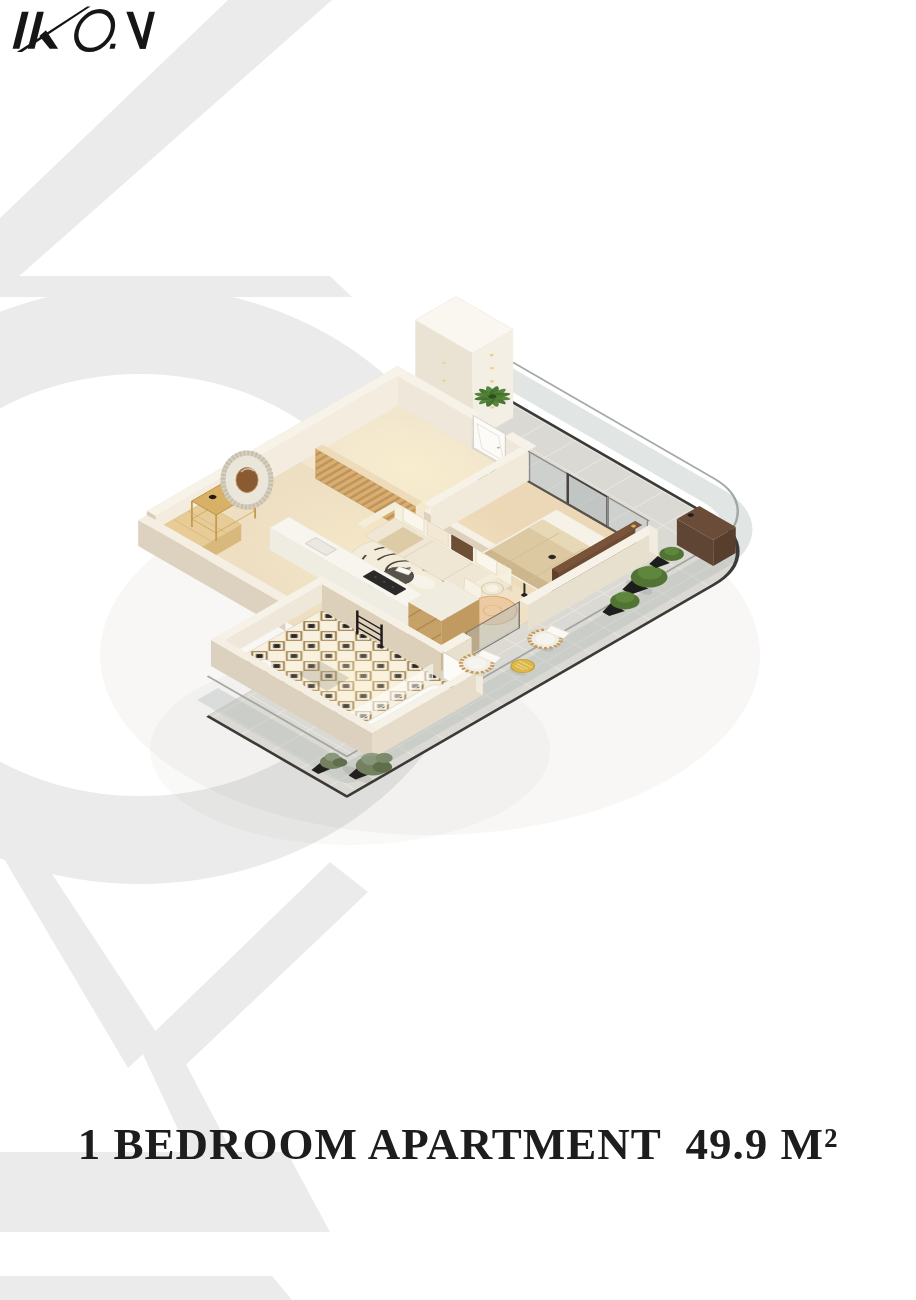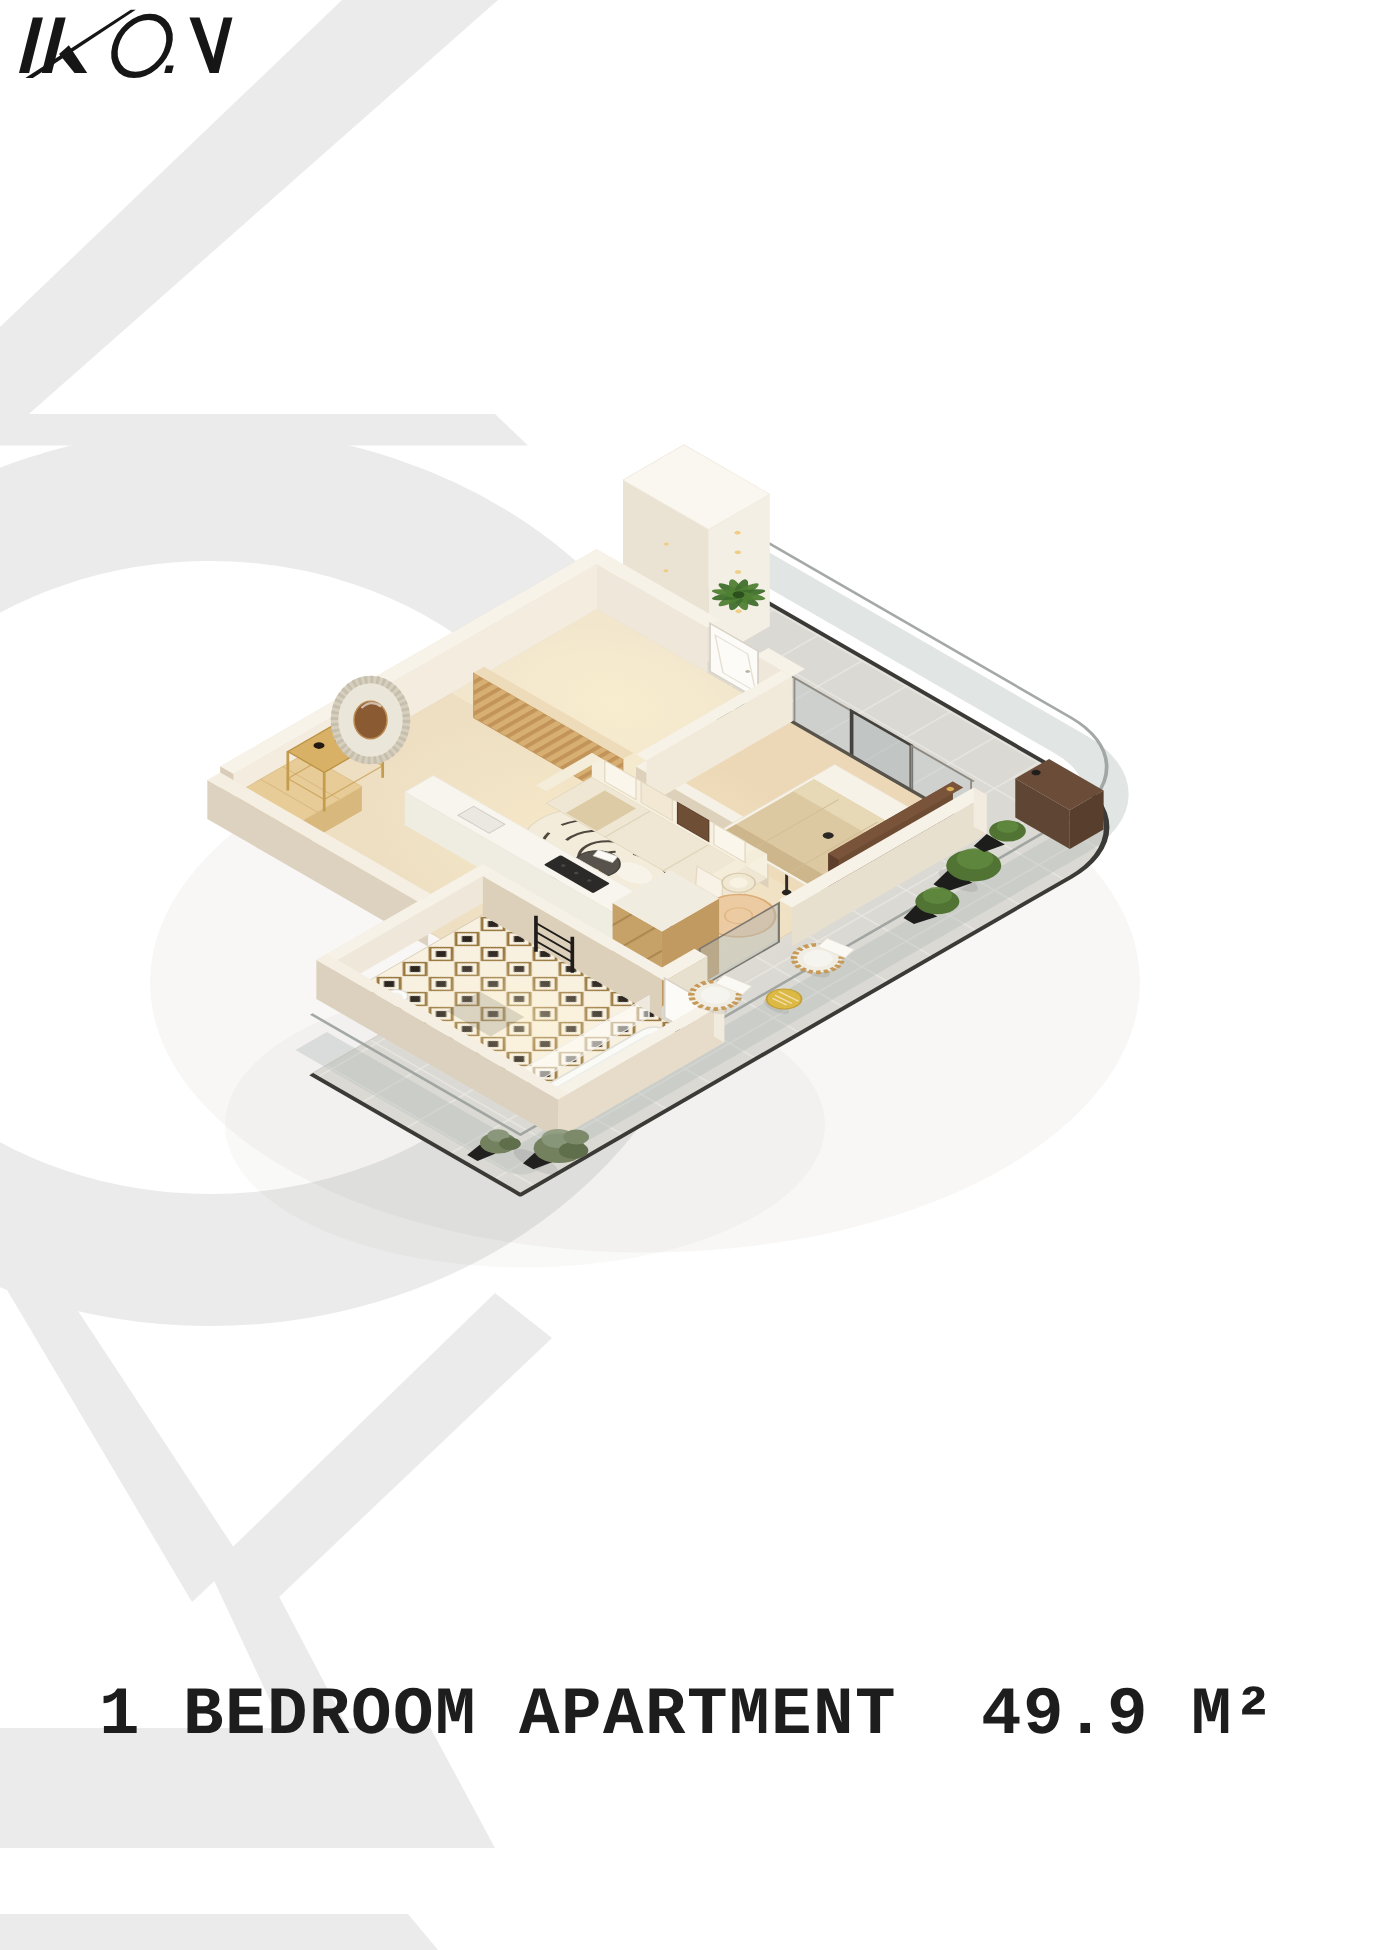--- a/index.html
+++ b/index.html
@@ -1,17 +1,17 @@
 <!DOCTYPE html>
 <html><head>
 <meta charset="utf-8">
 <style>
   html,body{margin:0;padding:0;background:#fff;}
   .page{position:relative;width:916px;height:1300px;background:#ffffff;overflow:hidden;
-        font-family:Liberation Mono, monospace;}
+        font-family:Liberation Serif, serif;}
   .page svg{position:absolute;left:0;top:0;}
   .logo{position:absolute;top:42px;right:36px;width:160px;height:62px;}
   .title{position:absolute;top:1118px;left:0;right:0;text-align:center;
          font-size:45px;font-weight:bold;letter-spacing:1px;color:#1d1d1d;white-space:pre;}
 </style>
 </head>
 <body>
 
 <div class="page">
 

